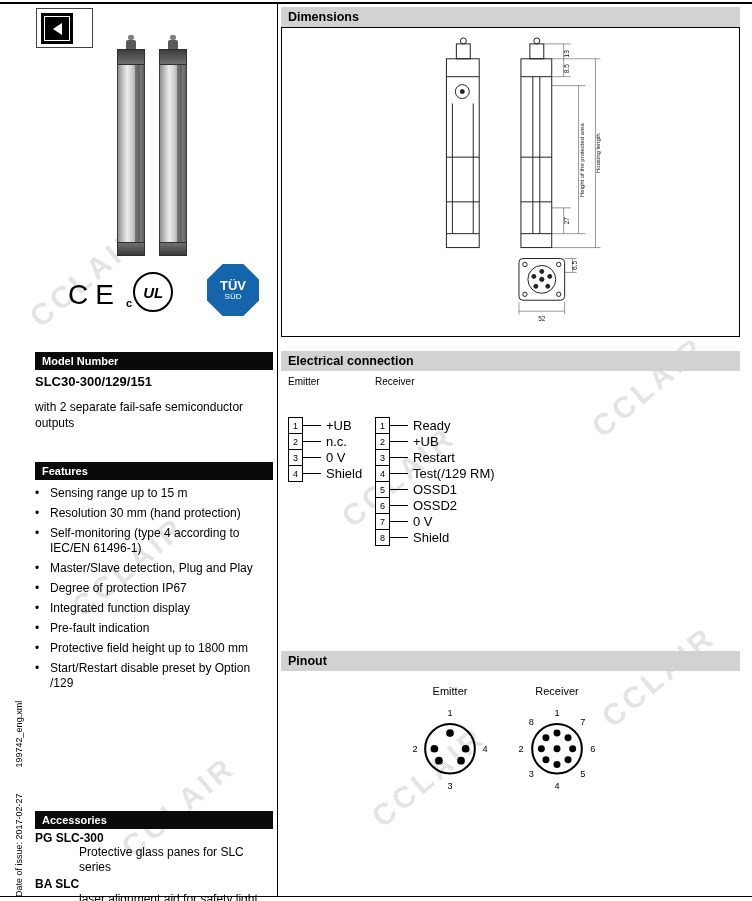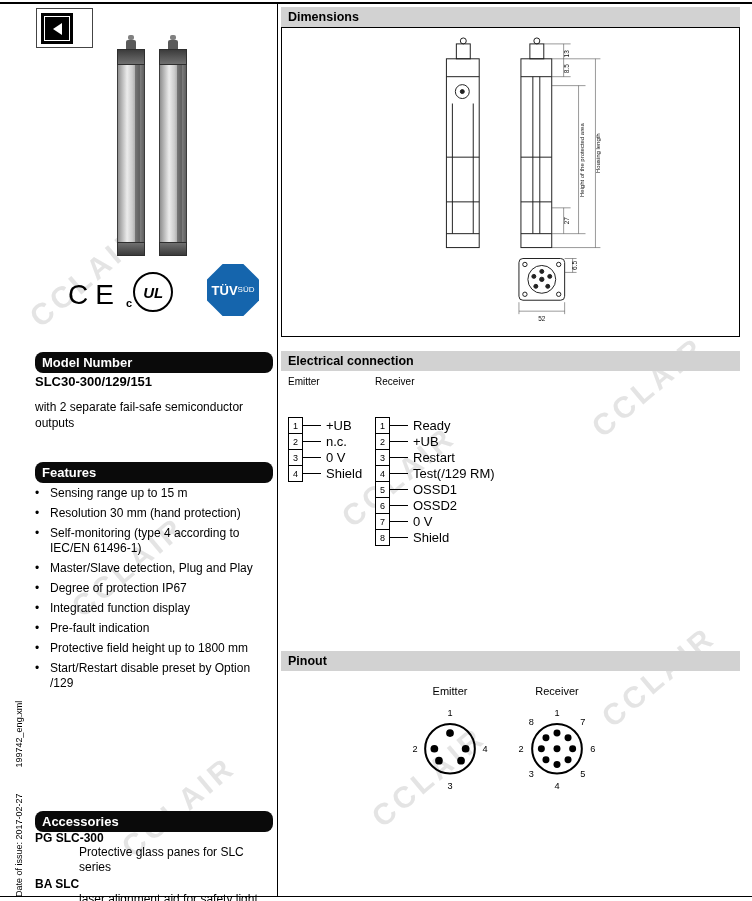--- a/index.html
+++ b/index.html
@@ -17,21 +17,21 @@
 
   
   .watermark {
     position:absolute; color:#dcdcdc; opacity:.75; font-weight:bold;
     font-size:30px; letter-spacing:4px; transform:rotate(-40deg);
     pointer-events:none; white-space:nowrap;
   }
 
   
   .hdr-black { position:absolute; left:35px; width:238px; background:#0a0a0a; color:#fff;
-               font-weight:bold; font-size:13px; padding:3px 7px;border-radius:8px; }
+               font-weight:bold; font-size:11px; padding:3px 7px; }
   .hdr-gray  { position:absolute; left:281px; width:459px; background:#d2d2d2; color:#000;
                font-weight:bold; font-size:12.5px; padding:3px 7px; }
 
   
   .logo-box { left:36px; top:8px; width:57px; height:40px; border:1px solid #444; background:#fff; }
   .logo-square { position:absolute; left:4px; top:4px; width:32px; height:31px; background:#000;
                  display:flex; align-items:center; justify-content:center; border:2px solid #000; outline:1px solid #fff; outline-offset:-4px;}
   .logo-arrow { width:0; height:0; border-top:6px solid transparent; border-bottom:6px solid transparent;
                 border-right:9px solid #fff; }
 
@@ -48,21 +48,21 @@
   
   .ce-mark { left:68px; top:279px; font-size:28px; letter-spacing:7px; font-weight:400; }
   .ul-mark { left:126px; top:272px; display:flex; align-items:flex-end; }
   .ul-c  { font-size:11px; font-weight:bold; margin:0 1px 3px 0; }
   .ul-circle { width:40px; height:40px; border:2.5px solid #000; border-radius:50%;
                display:flex; align-items:center; justify-content:center; }
   .ul-text { font-weight:bold; font-style:italic; font-size:15px; }
   .ul-us { font-size:13px; font-weight:bold; margin:0 0 3px 1px;padding-left:46px; }
   .tuv-mark { left:207px; top:264px; width:52px; height:52px; background:#1565ad; color:#fff;
               clip-path:polygon(30% 0,70% 0,100% 30%,100% 70%,70% 100%,30% 100%,0 70%,0 30%);
-              display:flex; flex-direction:row; align-items:center; justify-content:center; }
+              display:flex; flex-direction:column; align-items:center; justify-content:center; }
   .tuv-1 { font-weight:bold; font-size:13px; line-height:1; }
   .tuv-2 { font-size:8px; line-height:1.2; }
 
   
   .model-number { left:35px; top:374px; font-size:13px; font-weight:bold; }
   .model-desc   { left:35px; top:400px; width:228px; font-size:12px; line-height:1.3; }
 
   .feat-list { left:35px; top:486px; width:234px; }
   .feat-item { display:flex; font-size:12px; line-height:1.25; margin-bottom:5px; }
   .feat-item .bullet { width:15px; flex:0 0 15px; }

